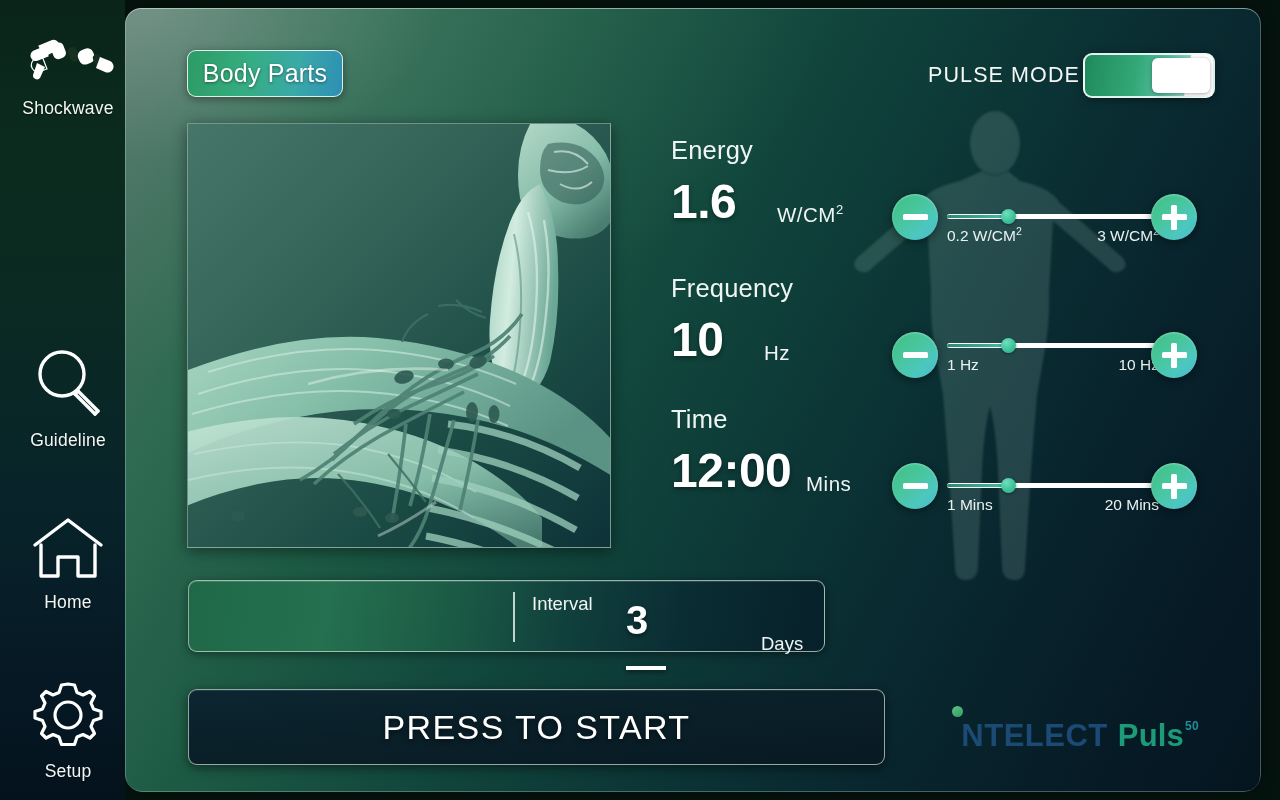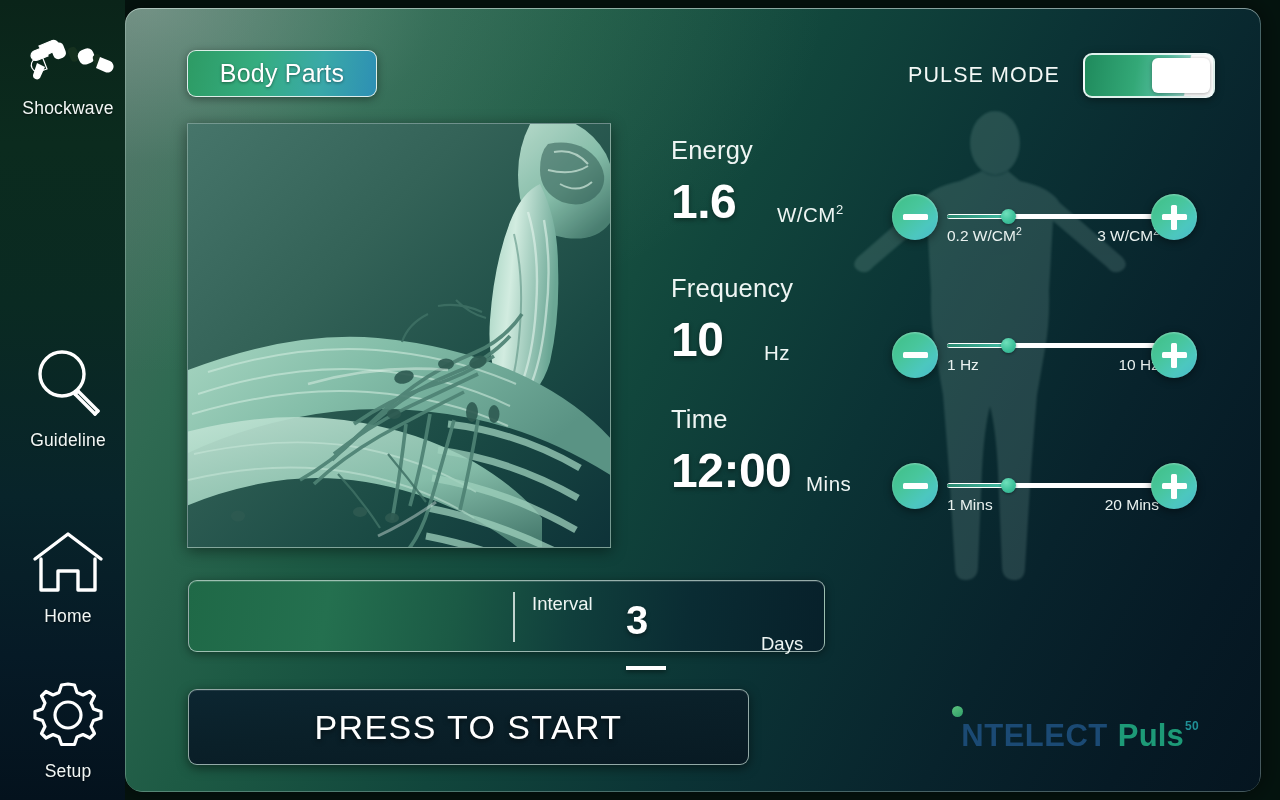--- a/index.html
+++ b/index.html
@@ -28,21 +28,21 @@
   #item-shockwave{ top:22px; height:110px; }
   #item-ultrasound{
     top:172px; height:132px;
     background:linear-gradient(160deg,rgba(150,190,170,.34) 0%,rgba(86,134,116,.26) 45%,rgba(40,84,72,.22) 100%);
     border-radius:9px;
     border:1px solid rgba(200,225,215,.30);
     box-shadow:inset 0 1px 0 rgba(255,255,255,.18), 0 2px 7px rgba(0,0,0,.45);
     width:126px;
   }
   #item-guideline{ top:340px; height:118px; }
-  #item-home{ top:519px; height:118px; }
+  #item-home{ top:505px; height:118px; }
   #item-setup{ top:672px; height:118px; }
 
   
   #panel{
     position:absolute; left:125px; top:8px; width:1136px; height:784px;
     border-radius:16px 16px 18px 18px;
     background:
       radial-gradient(115% 90% at 2% 0%, rgba(205,225,215,.30) 0%, rgba(150,185,172,.12) 22%, rgba(0,0,0,0) 52%),
       linear-gradient(118deg,#4d6f62 0%,#2f6a52 16%,#1d5a44 30%,#11463c 46%,#0b3335 62%,#08232c 78%,#061a25 90%,#051520 100%);
     box-shadow:inset 0 1px 0 rgba(255,255,255,.38), 0 0 26px rgba(0,0,0,.55);
@@ -56,34 +56,34 @@
 
   
   #silhouette{
     position:absolute; left:705px; top:95px; width:330px; height:580px;
     opacity:.15; pointer-events:none;
     filter:blur(1.2px);
   }
 
   
   #body-parts-tab{
-    position:absolute; left:62px; top:42px; width:190px; height:47px;
+    position:absolute; left:62px; top:42px; width:156px; height:47px;
     border-radius:9px;
     background:linear-gradient(100deg,#2d9b64 0%,#35ad81 38%,#3aa9a8 70%,#2d8fb4 100%);
     border:1.4px solid rgba(235,245,242,.92);
     box-shadow:0 2px 8px rgba(0,0,0,.40);
     display:flex; align-items:center; justify-content:center;
     color:#fff; font-size:25px; letter-spacing:.2px;
     text-shadow:0 1px 3px rgba(0,0,0,.45);
   }
 
   
   #pulse-row{
     position:absolute; right:46px; top:45px;
-    display:flex; align-items:center; gap:23px;
+    display:flex; align-items:center; gap:3px;
   }
   #pulse-label{ color:#f3f8f6; font-size:21.5px; letter-spacing:1.1px; }
   #pulse-toggle{
     width:132px; height:45px; border-radius:9px;
     background:linear-gradient(100deg,#1f8a5c 0%,#33a877 40%,#56bda0 62%,#8fd3c4 78%,#ffffff 79%,#ffffff 100%);
     border:2px solid rgba(240,250,248,.92);
     box-shadow:0 2px 9px rgba(0,0,0,.4);
     position:relative;
   }
   #pulse-knob{
@@ -163,21 +163,21 @@
   }
   .proto-range{
     color:#fff; font-size:40px; font-weight:bold; letter-spacing:.5px;
     text-shadow:0 2px 4px rgba(0,0,0,.45); position:absolute;
   }
   .proto-unit{ color:#eef5f3; font-size:18.5px; position:absolute; }
   #proto-interval-label{ color:#eef5f3; font-size:18.5px; position:absolute; left:343px; top:12px; }
 
   
   #start-btn{
-    position:absolute; left:63px; top:681px; width:561px; height:76px;
+    position:absolute; left:63px; top:681px; width:697px; height:76px;
     border-radius:9px;
     border:1.4px solid rgba(200,222,215,.72);
     background:linear-gradient(175deg,#0c2631 0%,#0a2029 45%,#081a23 100%);
     box-shadow:0 3px 11px rgba(0,0,0,.5), inset 0 1px 0 rgba(255,255,255,.10);
     display:flex; align-items:center; justify-content:center;
     color:#fff; font-size:34px; letter-spacing:1.4px;
     text-shadow:0 2px 5px rgba(0,0,0,.55);
   }
 
   

